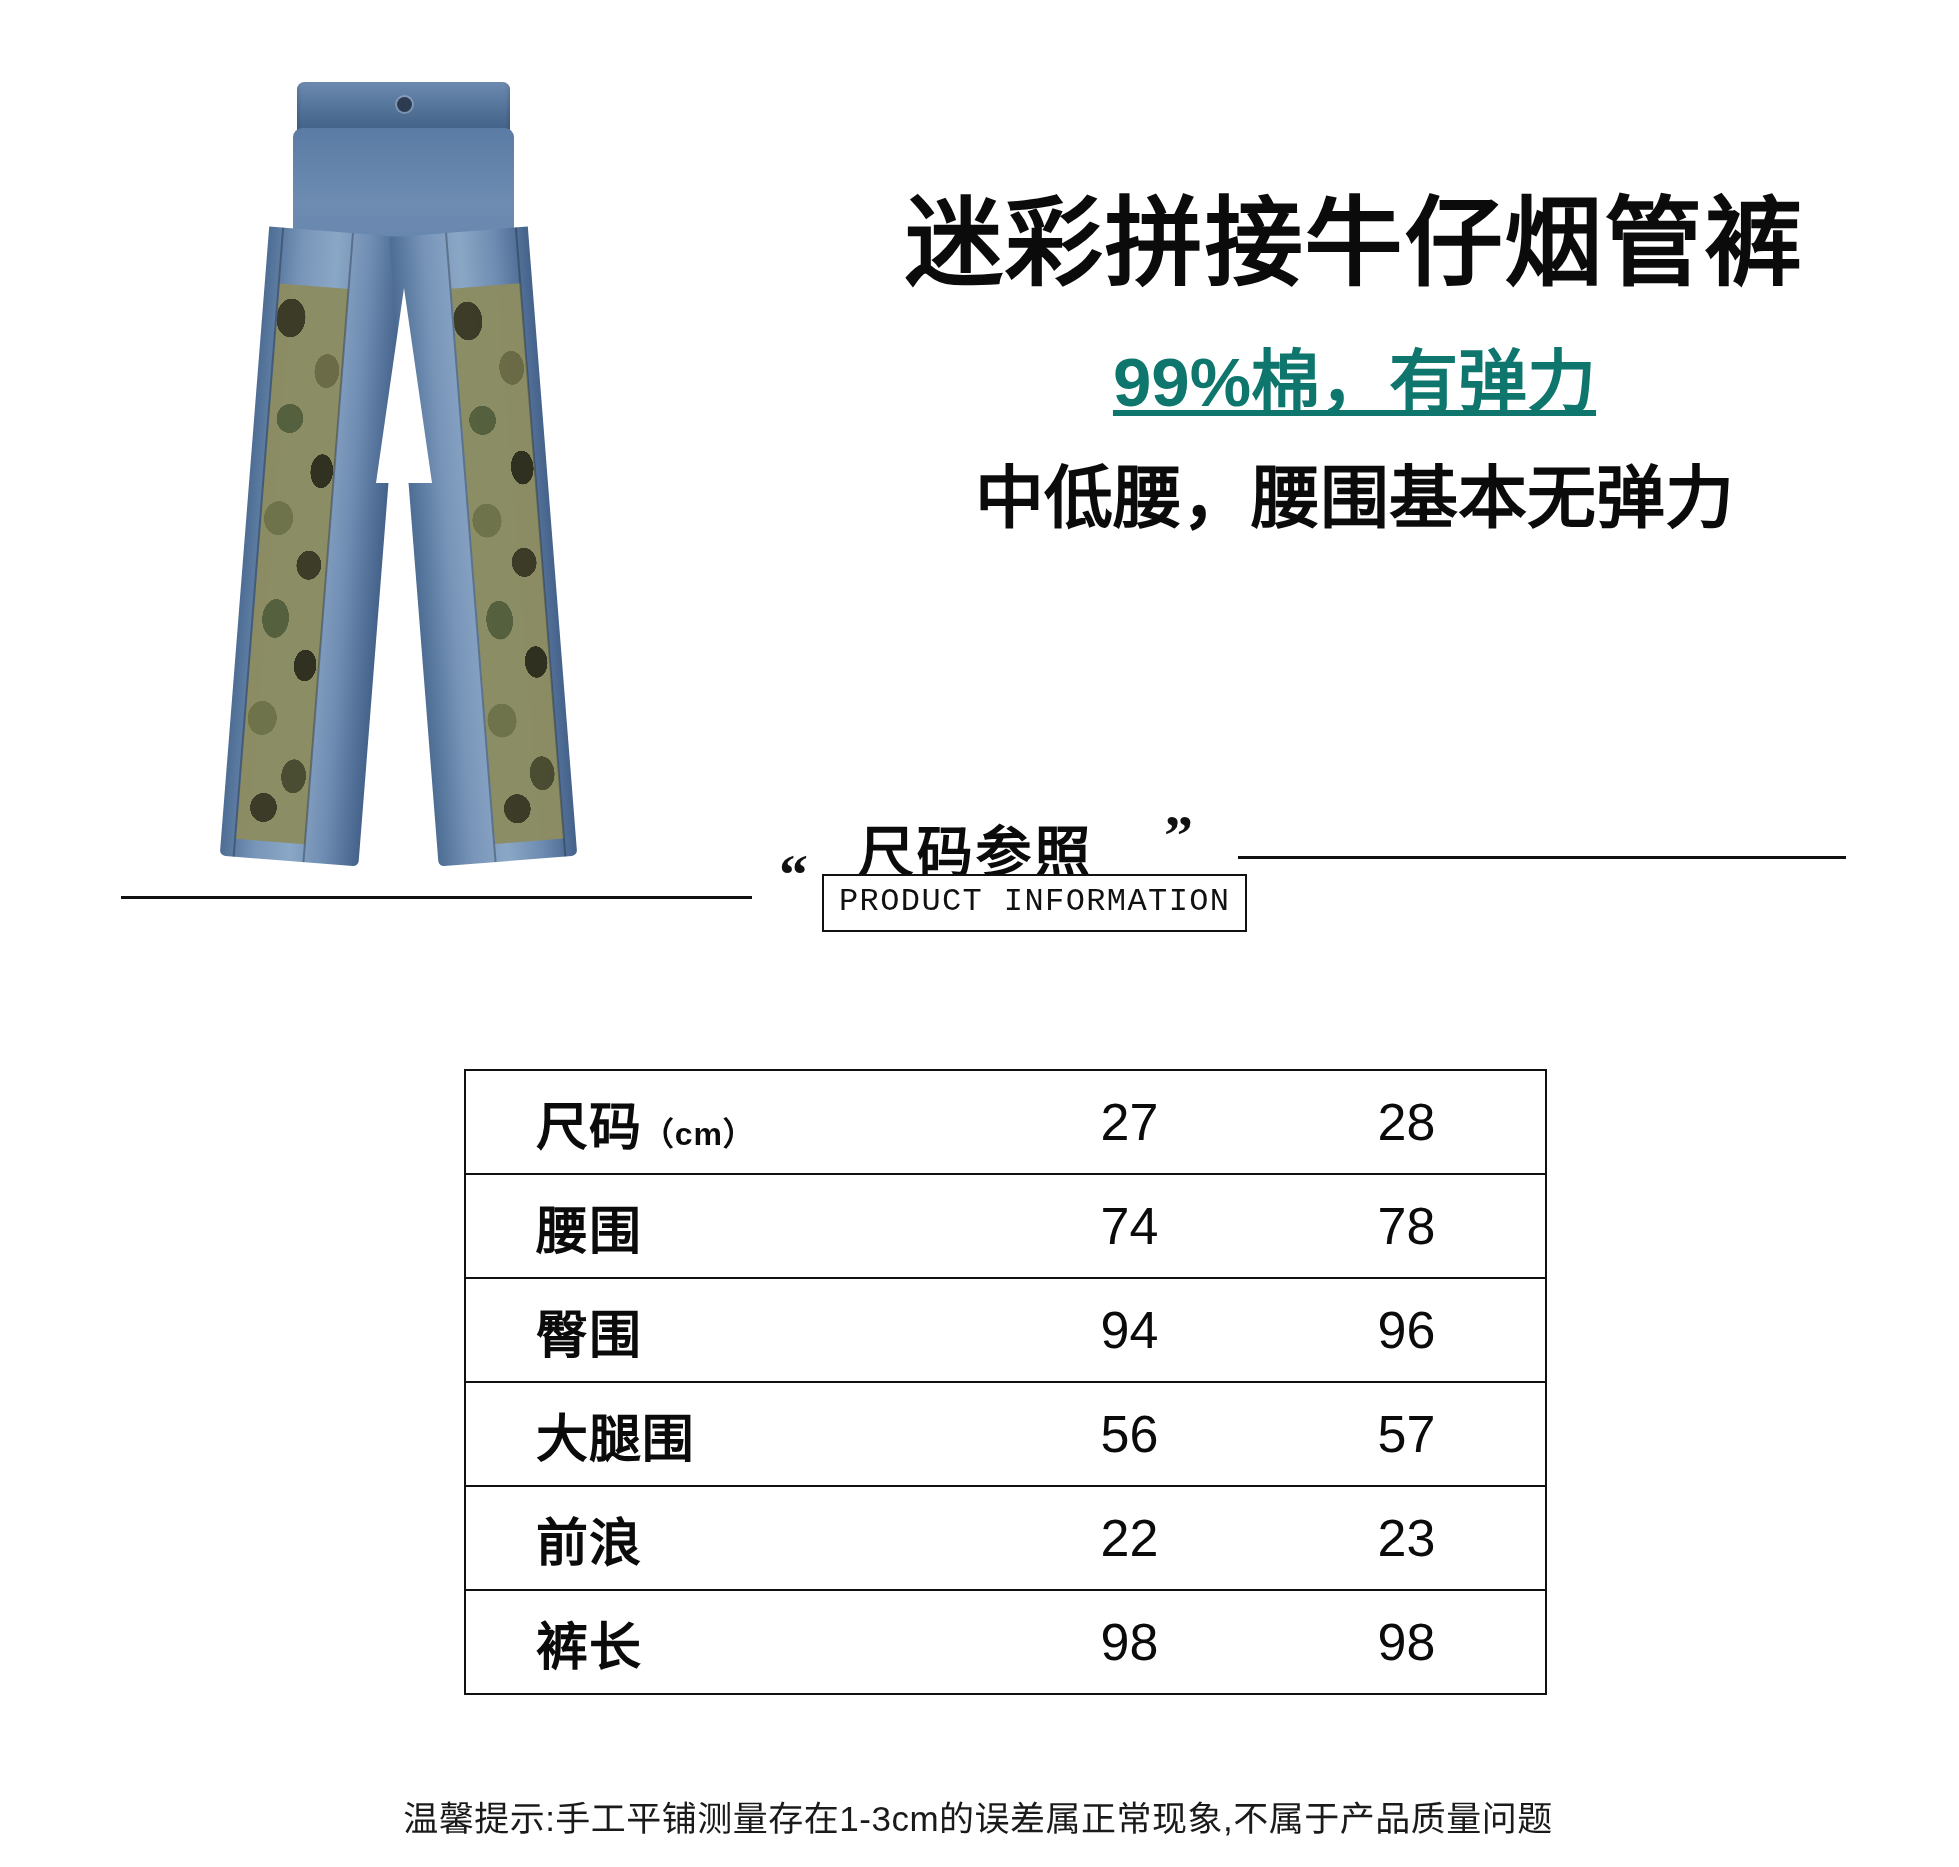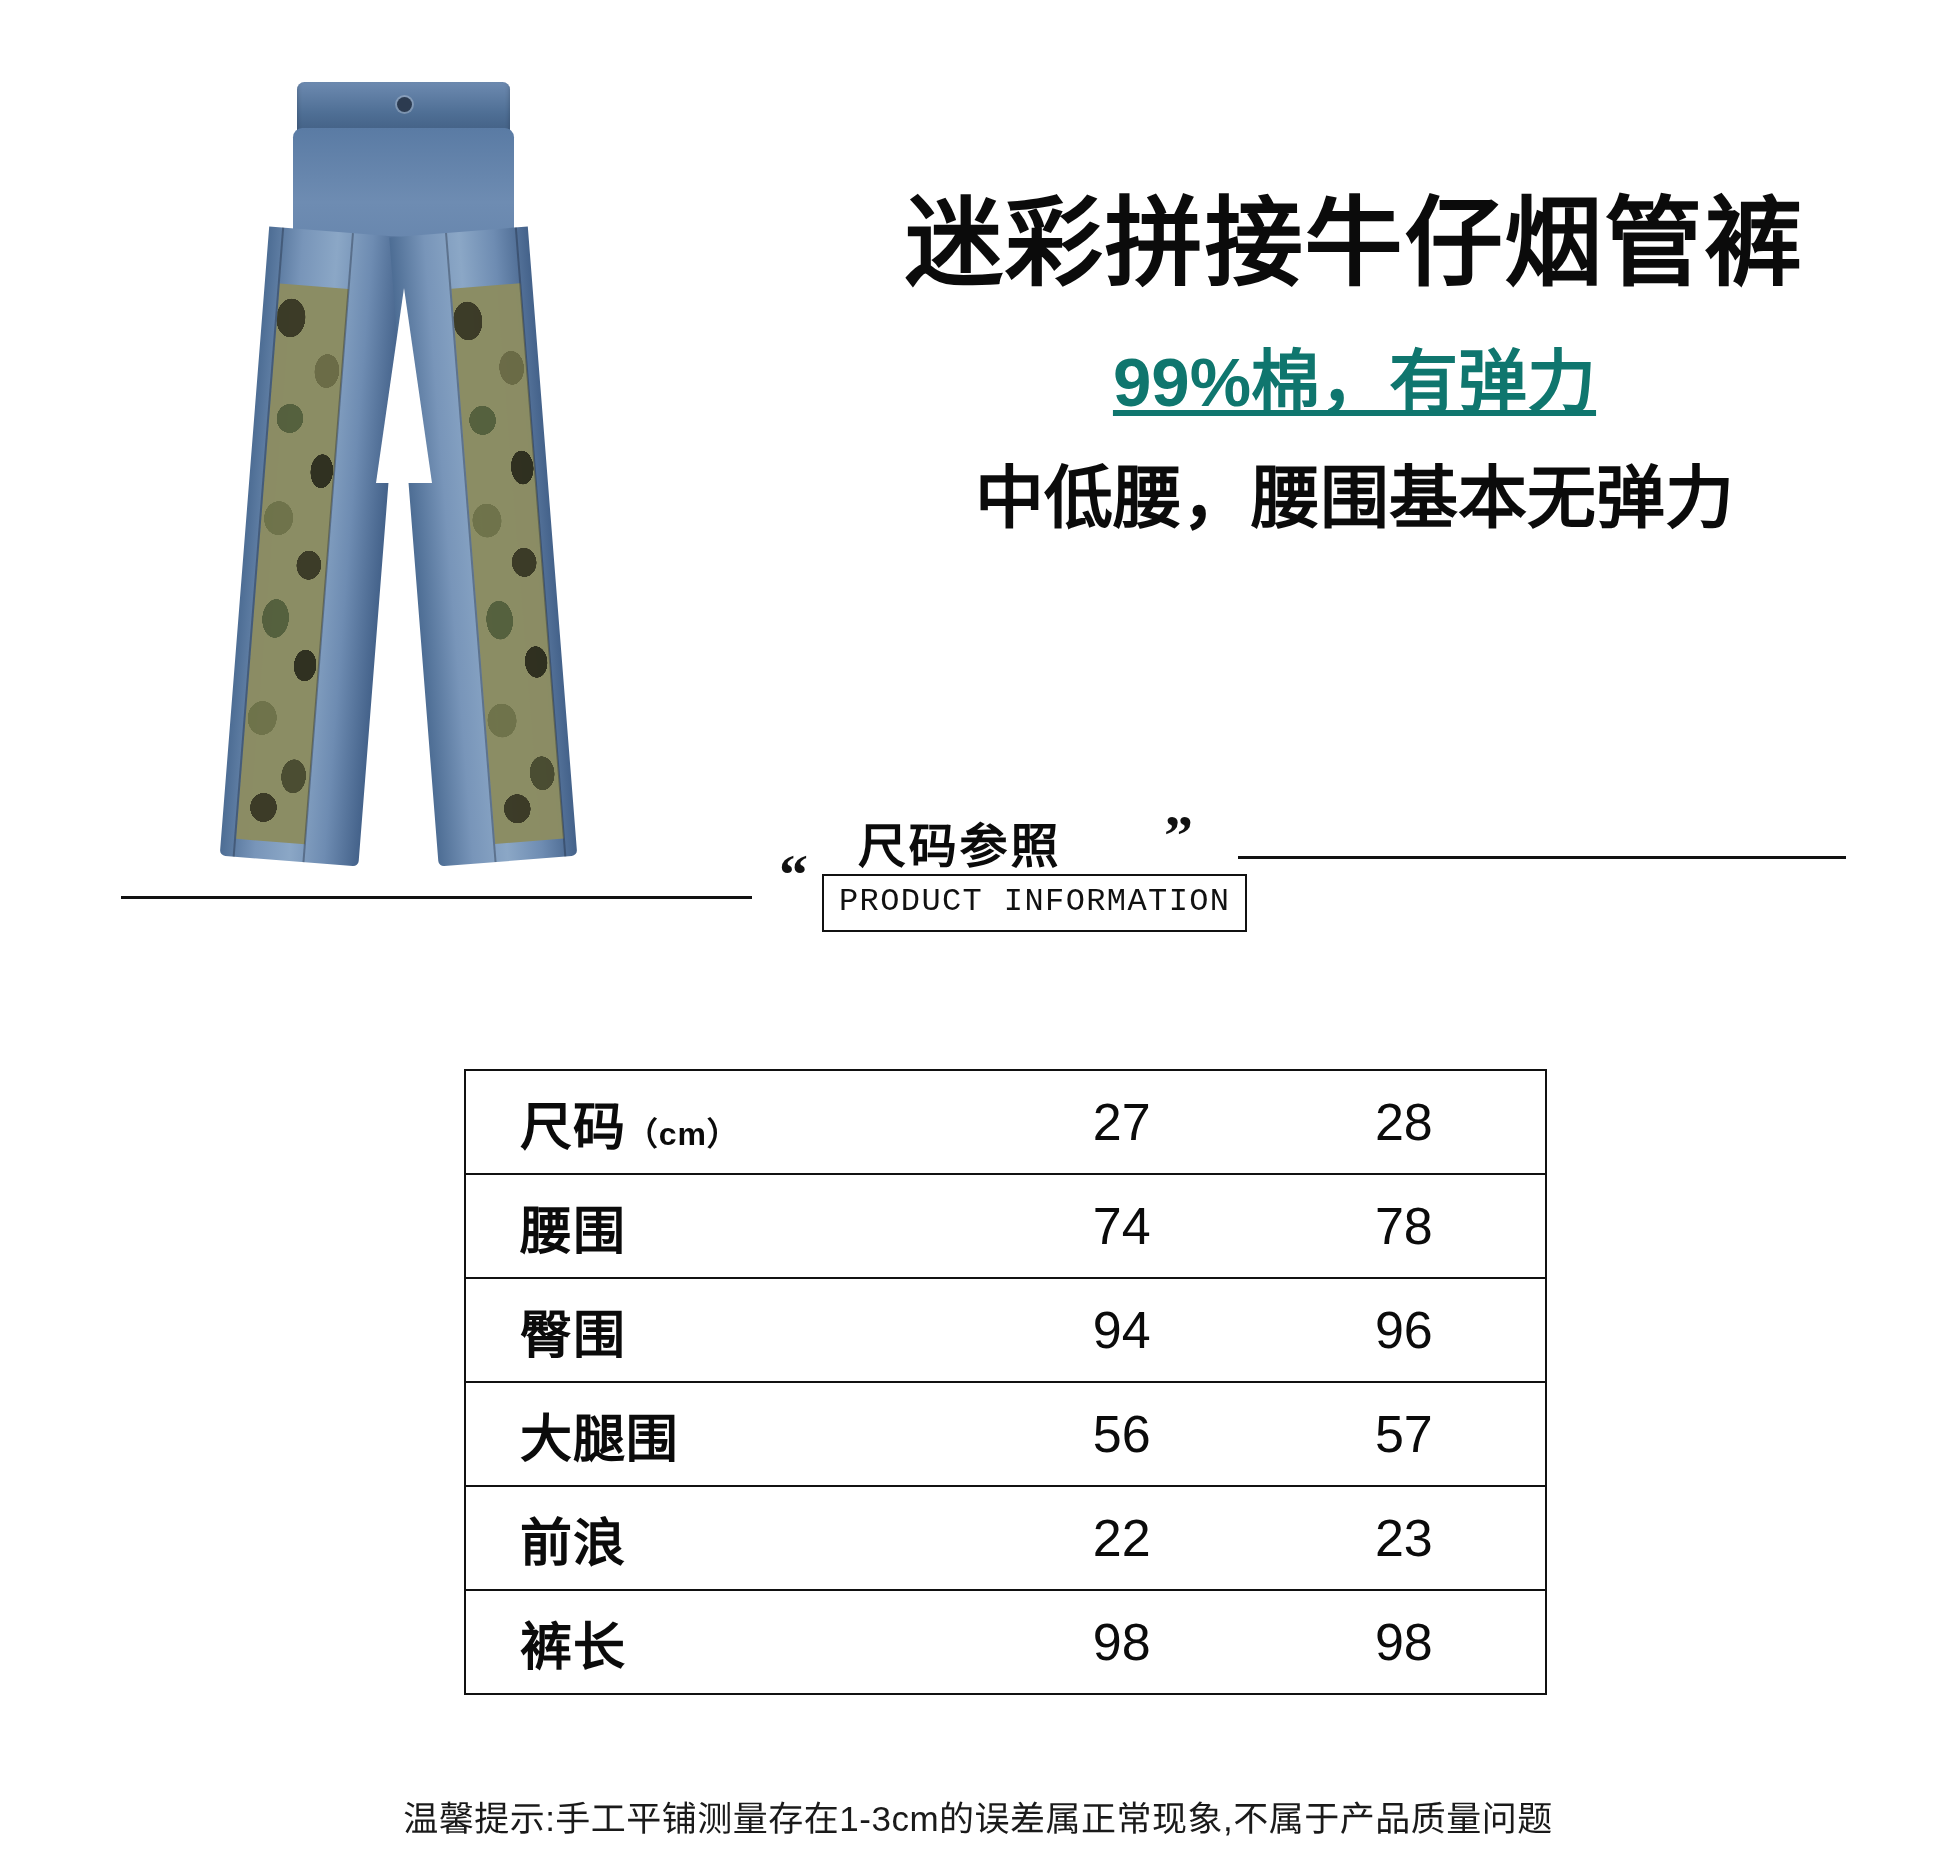--- a/index.html
+++ b/index.html
@@ -207,21 +207,21 @@
     font-size: 58px;
     font-weight: 700;
     color: #111;
     font-family: "Liberation Serif", serif;
     line-height: 1;
   }
   .cn-heading {
     position: absolute;
     left: 858px;
     top: 9.3px;
-    font-size: 48px;
+    font-size: 56px;
     font-weight: 700;
     letter-spacing: 2.8px;
     color: #0b0b0b;
     white-space: nowrap;
   }
   .en-heading {
     position: absolute;
     left: 822px;
     top: 76px;
     border: 2.8px solid #111;
@@ -249,21 +249,21 @@
     height: 100px;
     vertical-align: middle;
     font-size: 52px;
     color: #0b0b0b;
   }
   .size-table tr:last-child td {
     border-bottom: none;
   }
   .col-label {
     width: 482px;
-    padding-left: 54px;
+    padding-left: 70px;
     font-weight: 700;
     letter-spacing: 0.9px;
     white-space: nowrap;
     margin-top: 8px;
   }
   .col-label .unit {
     font-size: 32px;
     font-weight: 700;
   }
   .col-val {

